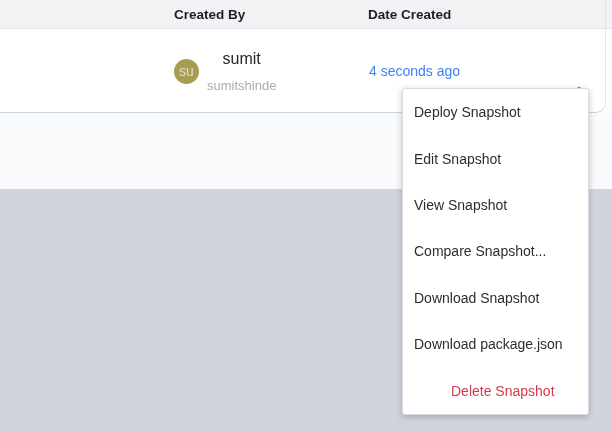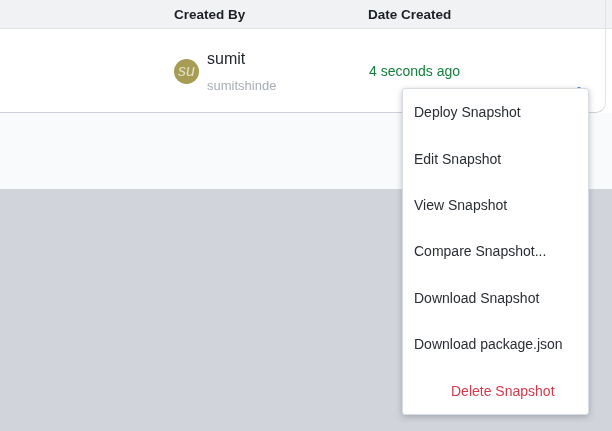--- a/index.html
+++ b/index.html
@@ -8,20 +8,21 @@
     font-family: "Liberation Sans", sans-serif;
     overflow: hidden;
     background: #fff;
   }
   .screen {
     position: relative;
     width: 612px;
     height: 431px;
     overflow: hidden;
     background: #fff;
+    text-align: center;
   }
 
   
   .band { position: absolute; left: 0; width: 612px; }
   .band-header {
     top: 0; height: 29px;
     background: var(--header-bg, #f1f2f4);
     border-bottom: 1px solid #e1e4e9;
   }
   .band-row { top: 29px; height: 84px; background: #ffffff; }
@@ -65,33 +66,32 @@
   }
   .user-cell {
     position: absolute; left: 174px; top: 0; height: 84px;
     display: flex; align-items: center;
   }
   .avatar {
     width: 25px; height: 25px;
     border-radius: 50%;
     background: var(--avatar-olive, #a69c53);
     color: #e3dfc6;
-    font-size: 16px;
+    font-size: 14px;
     font-weight: 400;
     display: flex; align-items: center; justify-content: center;
     flex: 0 0 auto;
-    font-style: italic;
   }
   .user-names { margin-left: 8px; line-height: 1.2; }
   .user-name { font-size: 16px; color: #24292e; }
   .user-username { font-size: 13px; color: #a7adb4; margin-top: 10px; }
   .date-cell {
     position: absolute; left: 369px; top: 0; height: 84px;
     display: flex; align-items: center;
-    font-size: 14px; color: #15803d;
+    font-size: 14px; color: #3b82f6;
   }
   .kebab {
     position: absolute; left: 568px; top: 48px;
     width: 22px; height: 38px;
     background: transparent; border: none;
     display: flex; flex-direction: column;
     align-items: center; justify-content: center;
     gap: 3px;
     cursor: pointer;
   }

